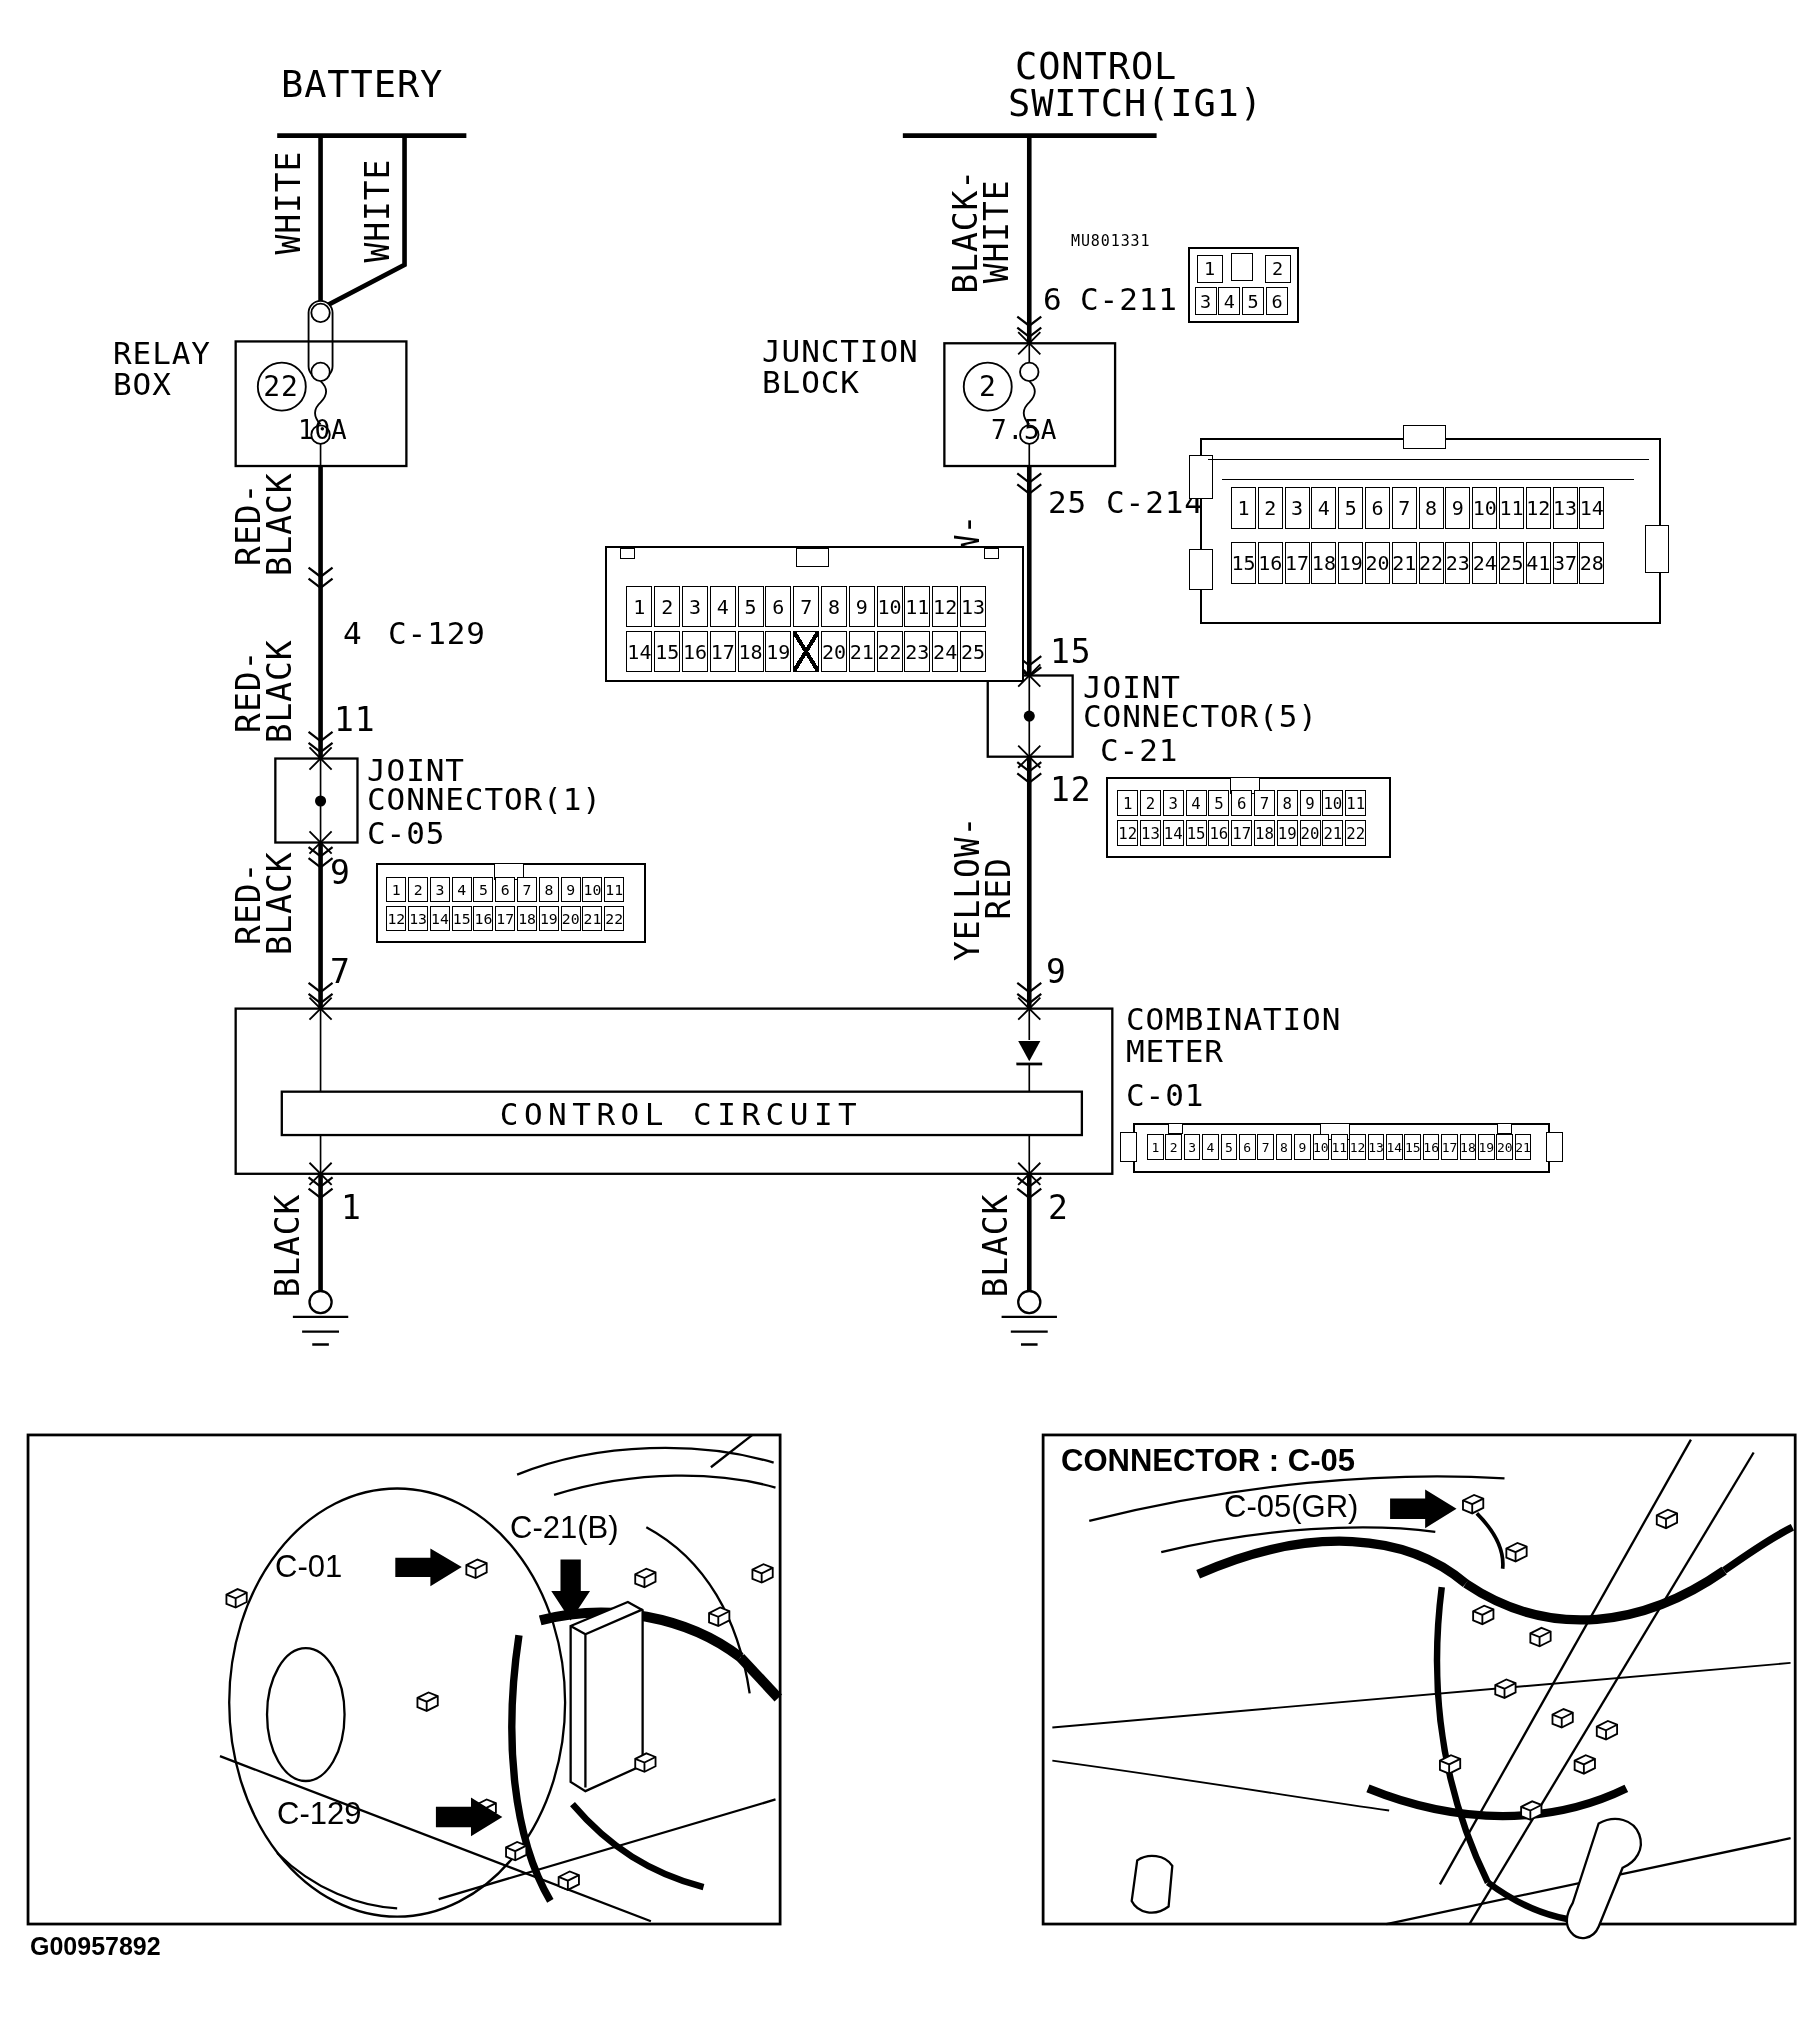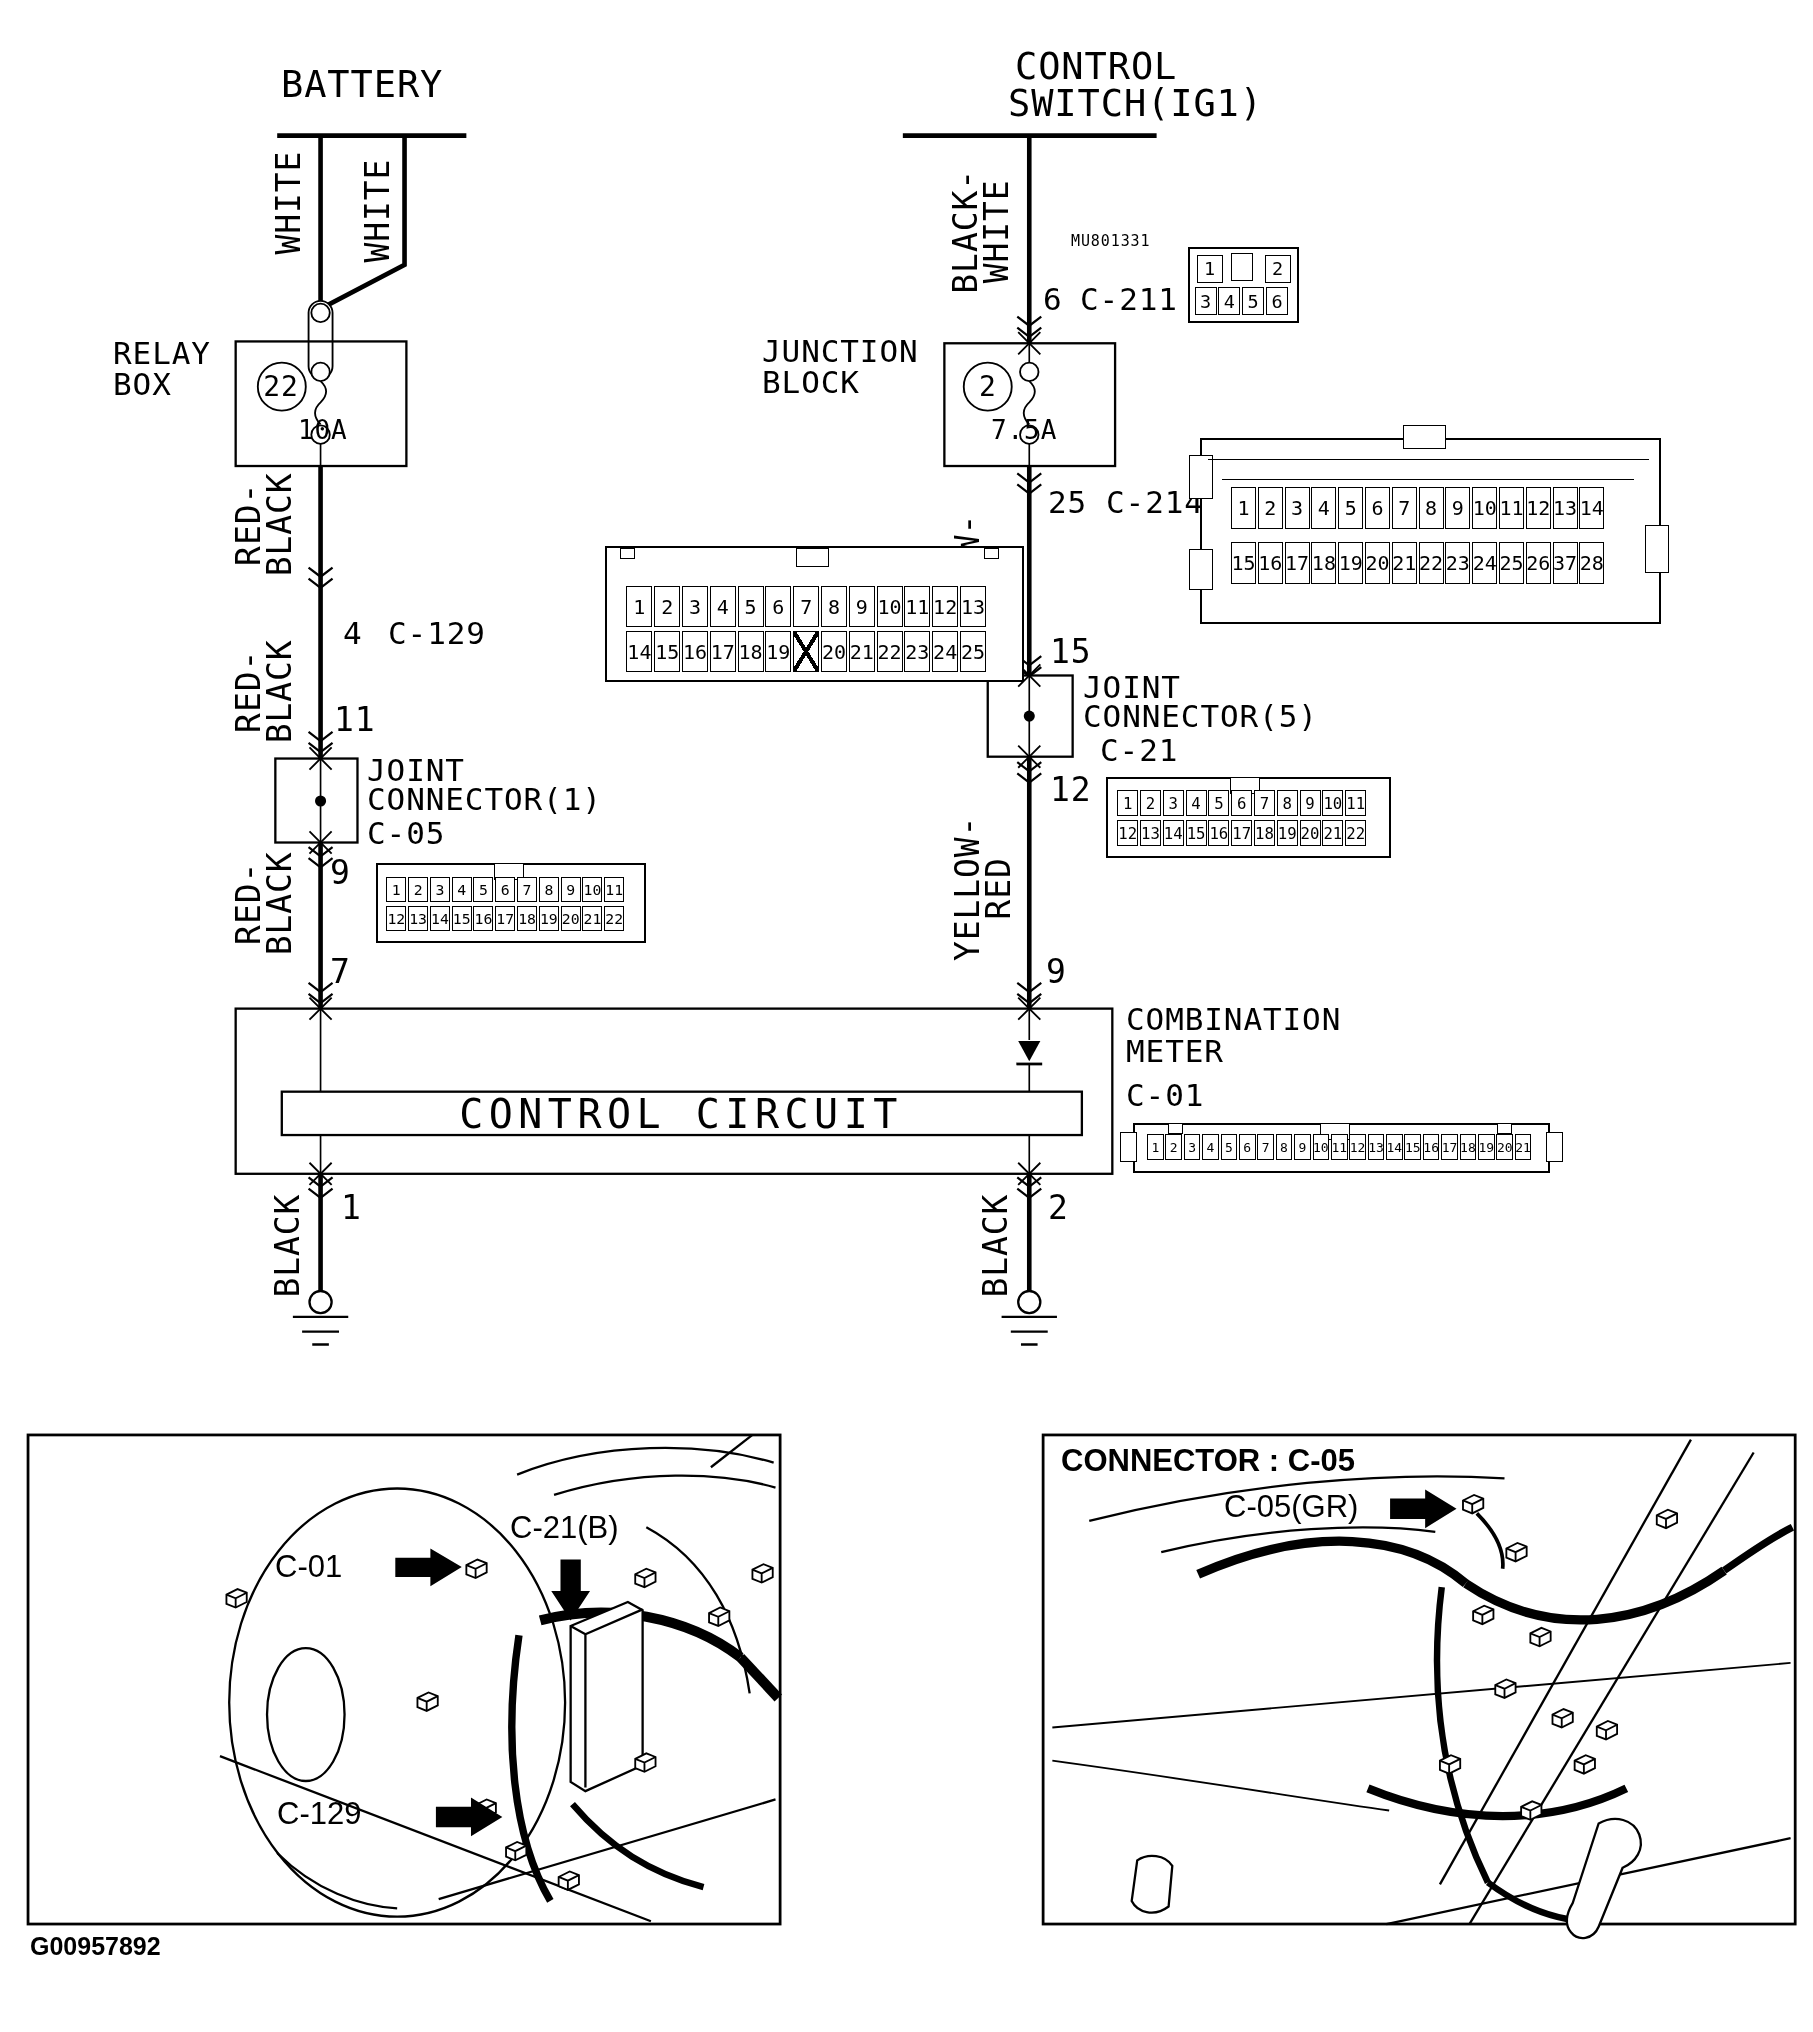--- a/index.html
+++ b/index.html
@@ -277,21 +277,21 @@
     <div>RED</div>
   </div>
 
   <div class="lab fs36" style="left:1046px;top:955px">9</div>
   <div class="lab fs36" style="left:1048px;top:1191px">2</div>
   <div class="vlab" style="left:940px;top:1230px;width:111px">BLACK</div>
 
   <div class="lab fs34" style="left:1126px;top:1004px">COMBINATION</div>
   <div class="lab fs34" style="left:1126px;top:1036px">METER</div>
   <div class="lab fs34" style="left:1126px;top:1080px">C-01</div>
-  <div class="abs ctr" style="left:281px;top:1092px;width:800px;height:43px;font-size:40px;letter-spacing:5.5px">CONTROL CIRCUIT</div>
+  <div class="abs ctr" style="left:281px;top:1092px;width:800px;height:43px;font-size:31px;letter-spacing:5.5px">CONTROL CIRCUIT</div>
 
   <div class="conn" style="left:1188px;top:247px;width:107px;height:72px">
     <div class="latch" style="left:41px;top:3.7px;width:20px;height:26px"></div>
     <div class="pins c211r1" style="left:6.5px;top:5.5px;width:94px;justify-content:space-between">
         <div class="pin">1</div>
         <div class="pin">2</div>
       </div>
     <div class="pins c211r2" style="left:4.6px;top:38px">
         <div class="pin">3</div>
         <div class="pin">4</div>
@@ -328,21 +328,21 @@
         <div class="pin">16</div>
         <div class="pin">17</div>
         <div class="pin">18</div>
         <div class="pin">19</div>
         <div class="pin">20</div>
         <div class="pin">21</div>
         <div class="pin">22</div>
         <div class="pin">23</div>
         <div class="pin">24</div>
         <div class="pin">25</div>
-        <div class="pin">26</div>
+        <div class="pin">41</div>
         <div class="pin">37</div>
         <div class="pin">28</div>
       </div>
   </div>
 
   <div class="conn" style="left:605px;top:546px;width:415px;height:132px">
     <div class="latch" style="left:189px;top:0px;width:31px;height:16.6px"></div>
     <div class="latch" style="left:13px;top:0px;width:13px;height:9.2px"></div>
     <div class="latch" style="left:377px;top:0px;width:13px;height:9.2px"></div>
     <div class="pins c129row" style="left:19.4px;top:38px">

